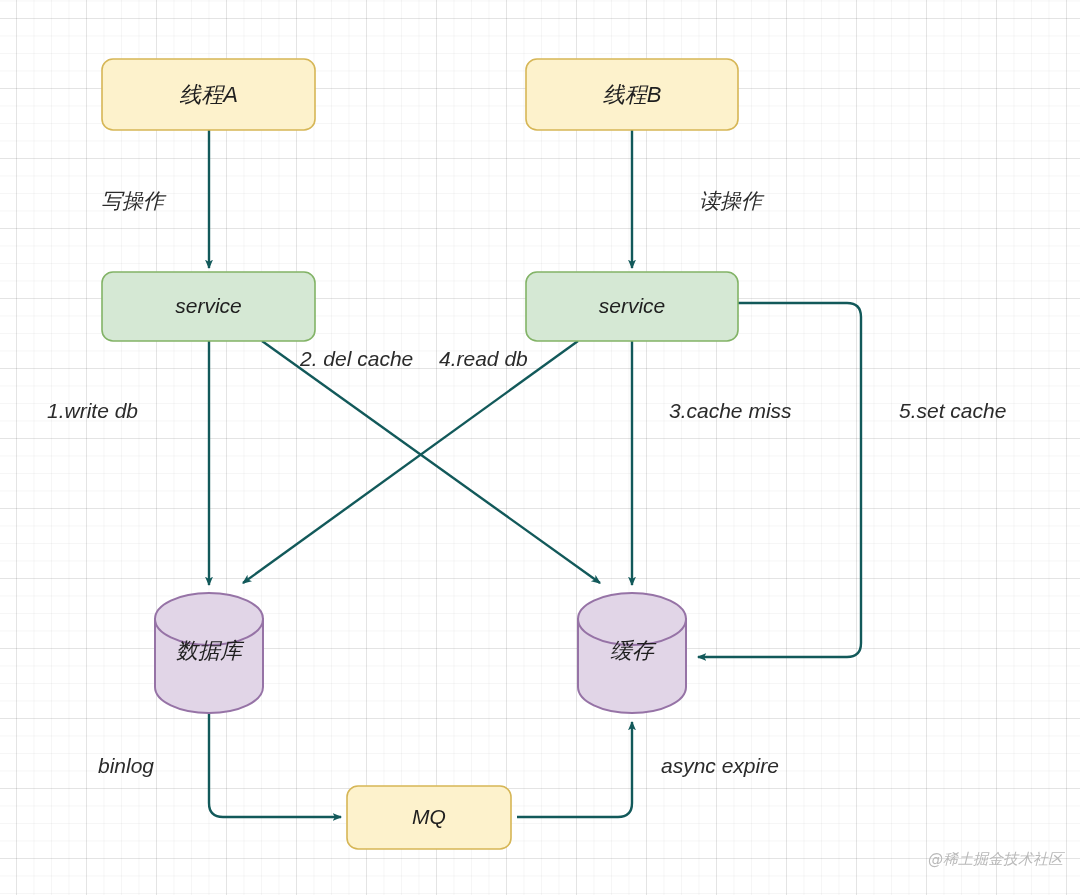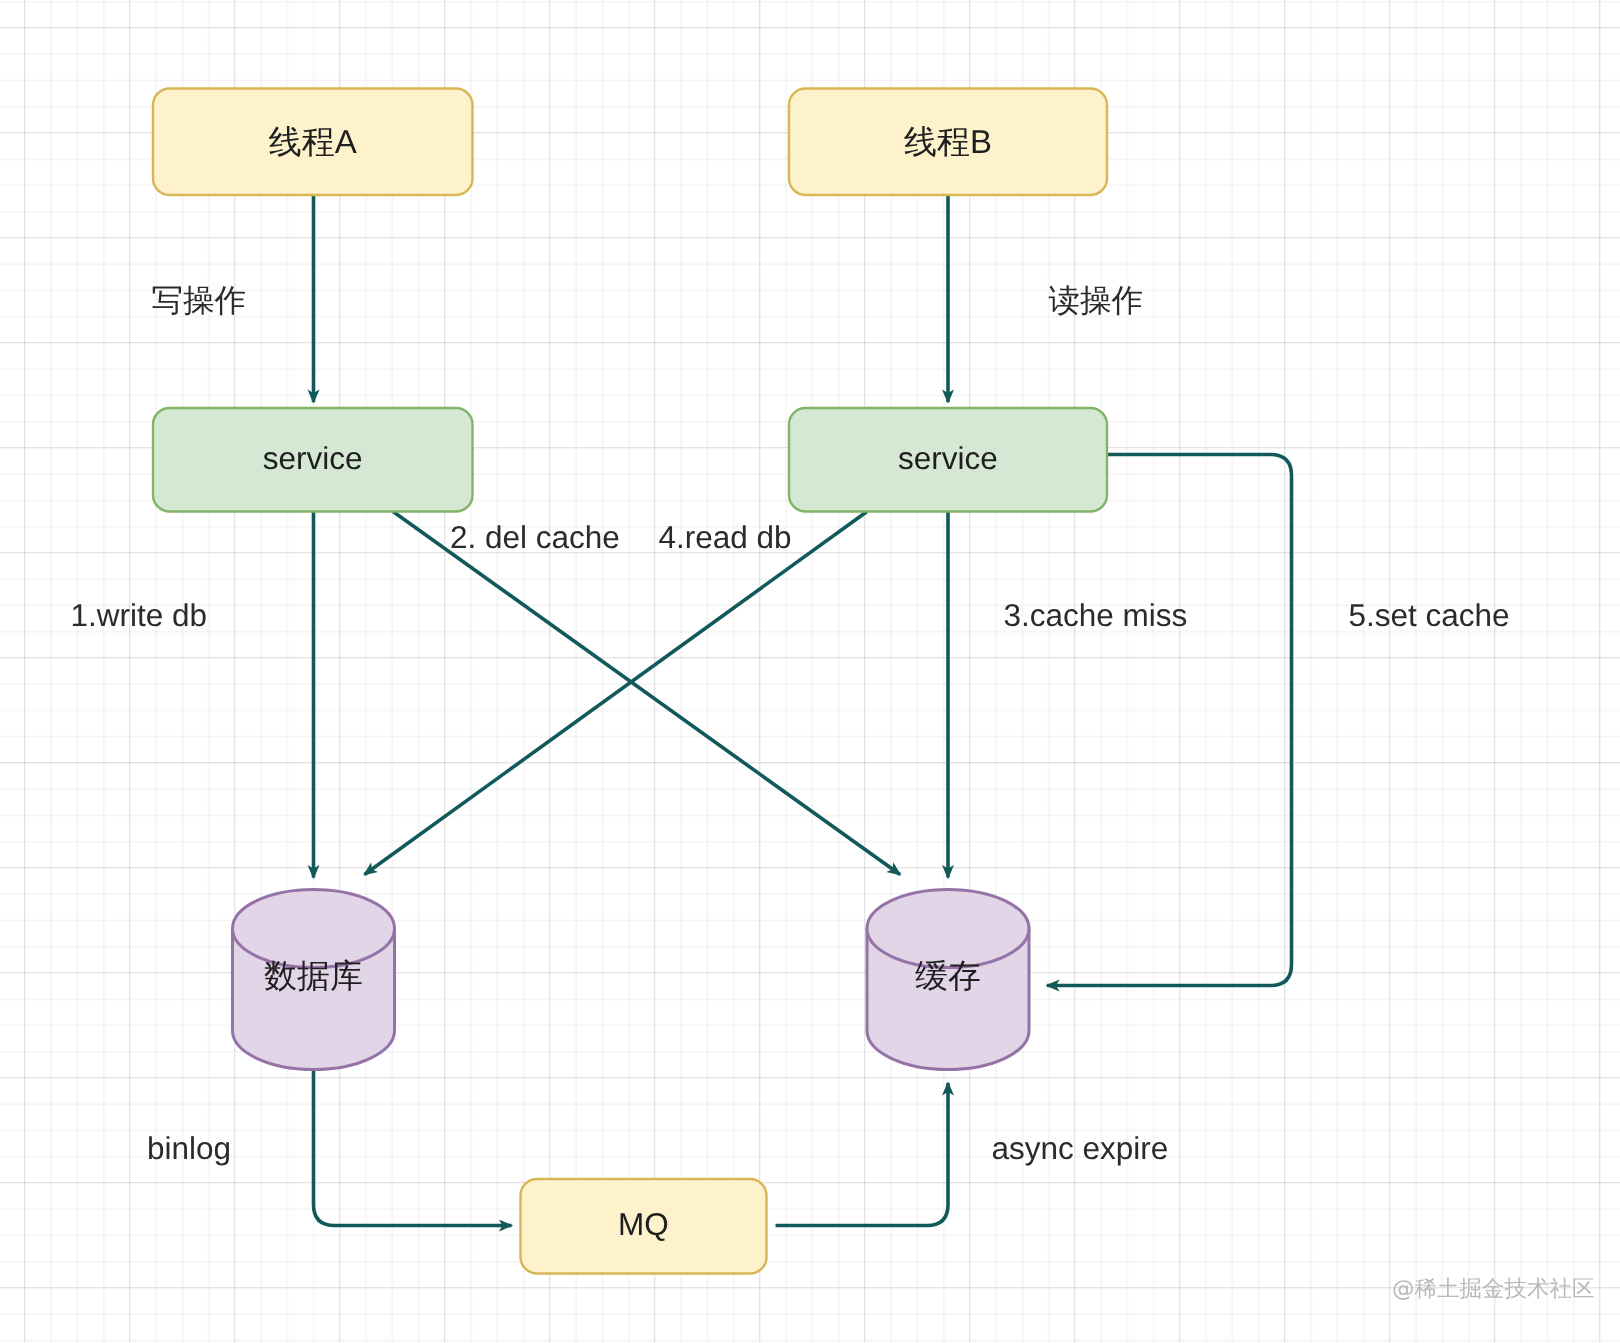--- a/index.html
+++ b/index.html
@@ -20,20 +20,21 @@
       linear-gradient(to right, rgba(0,0,0,0.035) 1px, transparent 1px),
       linear-gradient(to bottom, rgba(0,0,0,0.035) 1px, transparent 1px),
       linear-gradient(to right, rgba(0,0,0,0.075) 1px, transparent 1px),
       linear-gradient(to bottom, rgba(0,0,0,0.075) 1px, transparent 1px);
     background-size:
       17.5px 17.5px,
       17.5px 17.5px,
       70px 70px,
       70px 70px;
     background-position: 16px 18px, 16px 18px, 16px 18px, 16px 18px;
+    font-style: italic;
   }
   #diagram {
     position: absolute;
     left: 0;
     top: 0;
     width: 1080px;
     height: 895px;
   }
   .node-label {
     font-family: "Liberation Sans", "DejaVu Sans", sans-serif;

